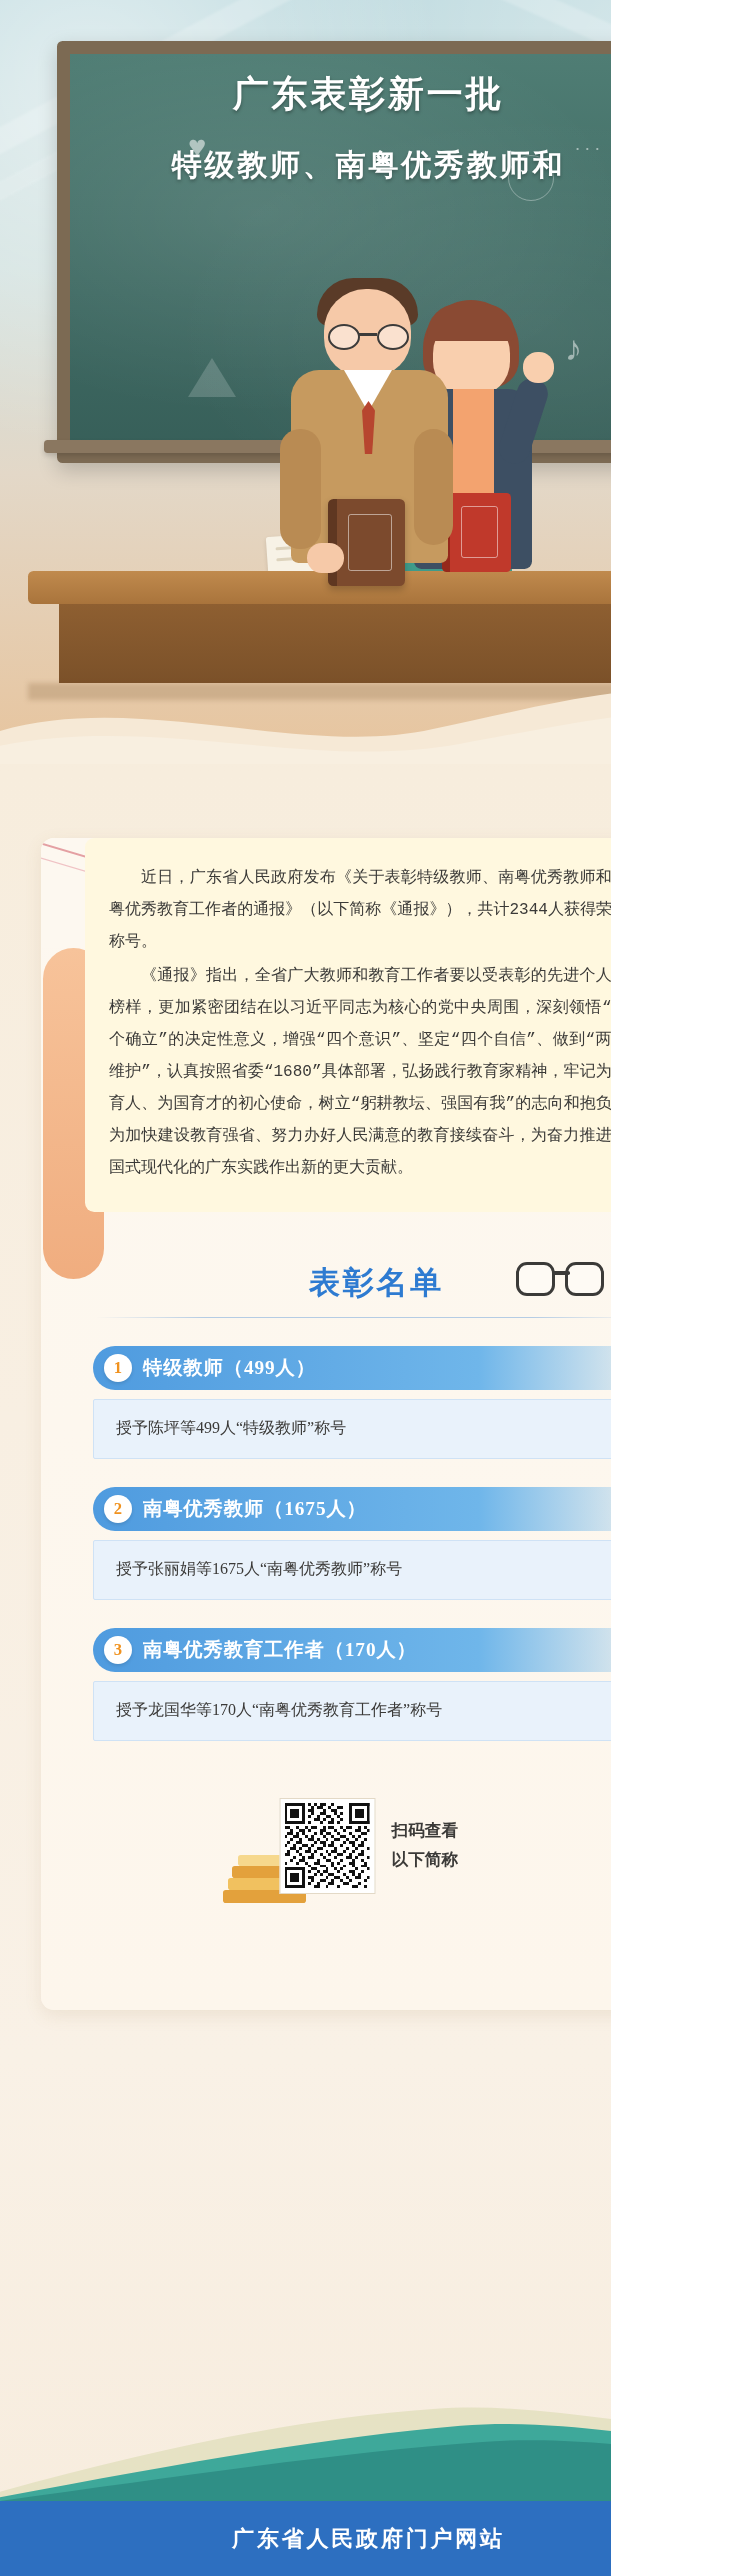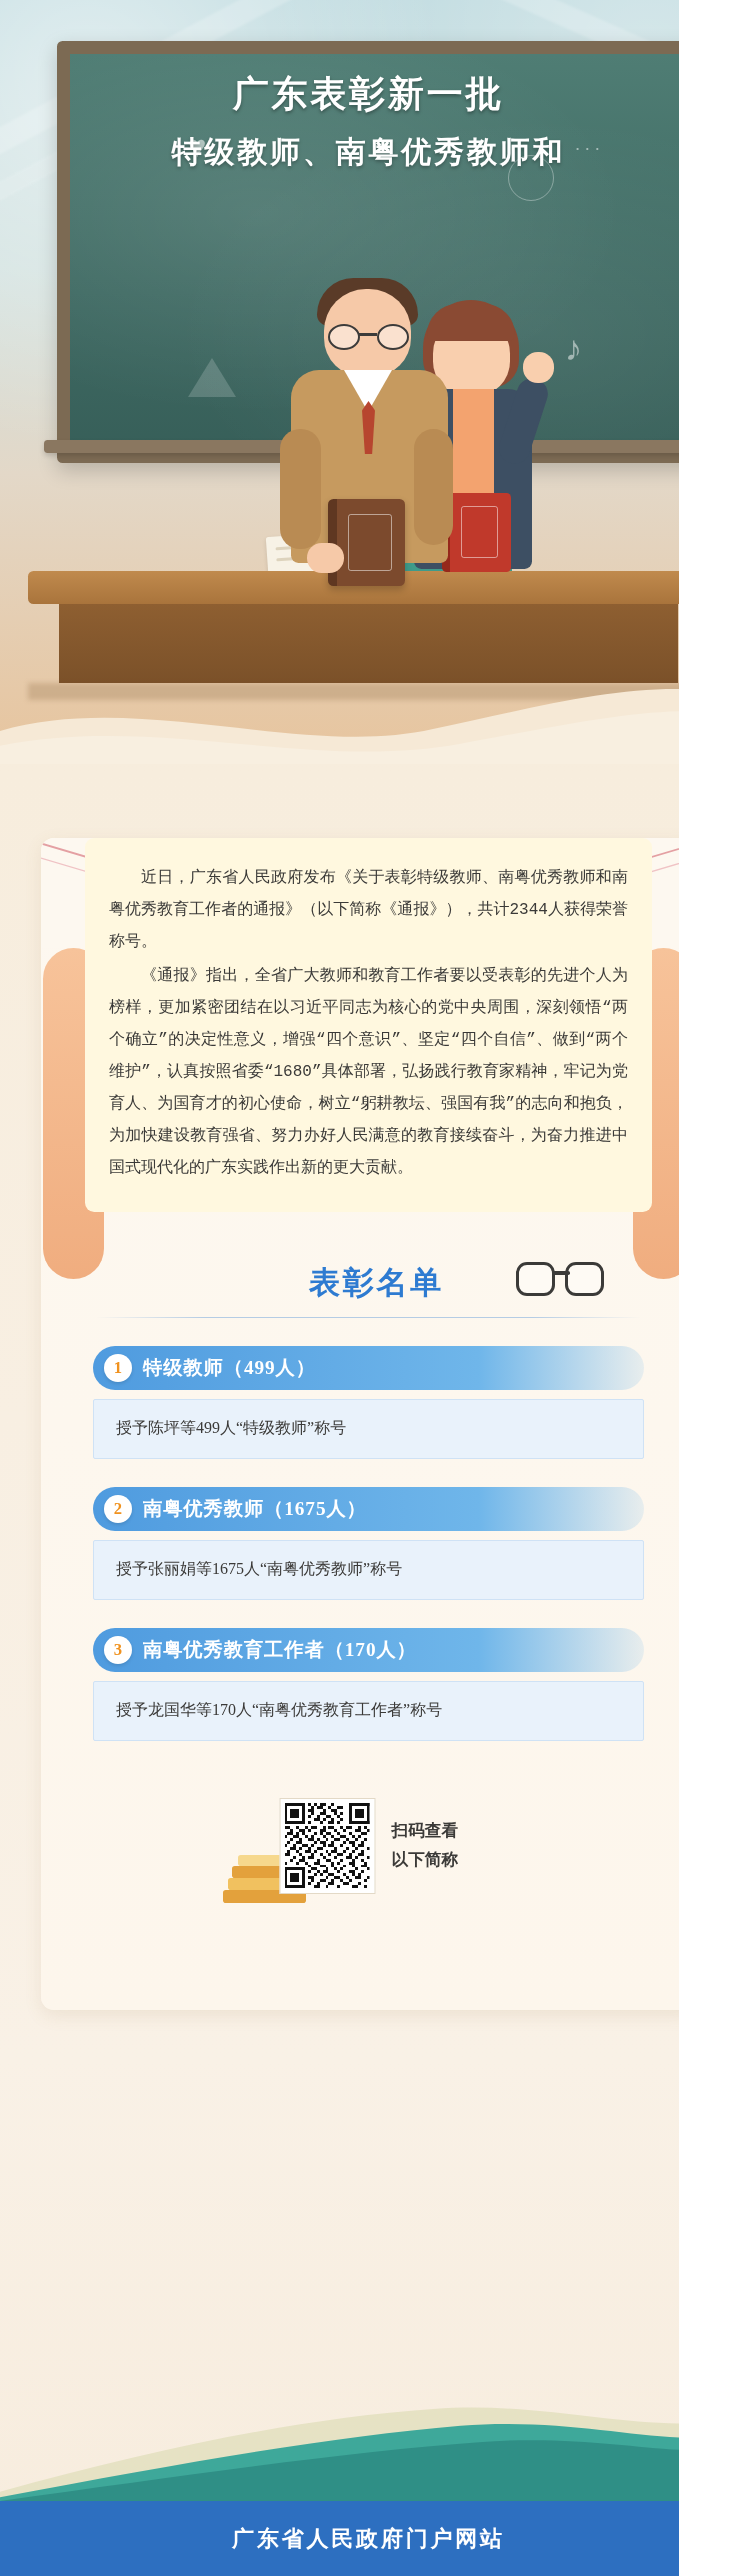--- a/index.html
+++ b/index.html
@@ -8,21 +8,21 @@
     background: #ffffff;
   }
   body {
     width: 737px;
     height: 2576px;
     font-family: "Liberation Sans", sans-serif;
     overflow: hidden;
   }
   .page {
     position: relative;
-    width: 679px;
+    width: 611px;
     height: 2576px;
     background: linear-gradient(180deg, #f4e6d4 0%, #f6ead8 12%, #f7eddd 30%, #f8efe2 55%, #f9f1e6 80%, #f7ecdd 100%);
     overflow: hidden;
   }
 
   
   .hero {
     position: relative;
     width: 737px;
     height: 764px;
@@ -123,21 +123,21 @@
     color: #ffffff;
     letter-spacing: 2.8px;
     text-shadow: 0 1.8px 3.7px rgba(0,0,0,0.35);
   }
   .hero-title .line2 {
     font-family: "Liberation Serif", serif;
     font-size: 30px;
     font-weight: bold;
     color: #ffffff;
     letter-spacing: 2.8px;
-    margin-top: 13px;
+    margin-top: 26px;
     text-shadow: 0 1.8px 3.7px rgba(0,0,0,0.3);
   }
   .hero-title .line3 {
     font-family: "Liberation Serif", serif;
     font-size: 30px;
     font-weight: bold;
     color: #ffffff;
     letter-spacing: 2.8px;
     margin-top: 13px;
     text-shadow: 0 1.8px 3.7px rgba(0,0,0,0.3);

